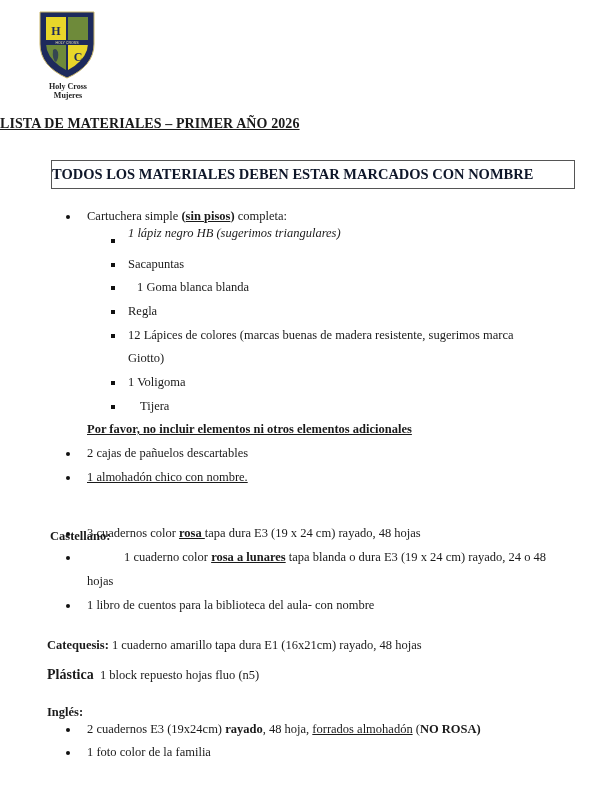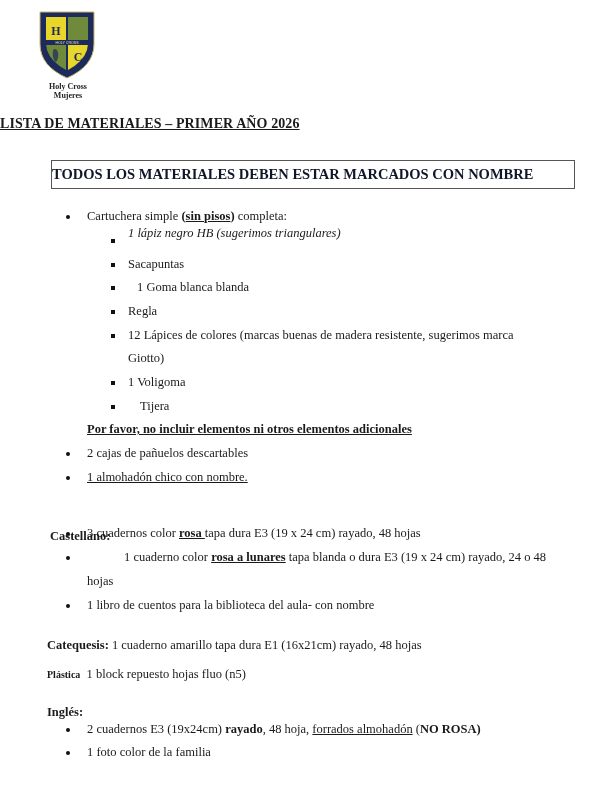--- a/index.html
+++ b/index.html
@@ -74,21 +74,21 @@
   }
   .bullet-square {
     position: absolute;
     width: 4px;
     height: 4px;
     background: #111;
   }
   b { font-weight: bold; }
   u { }
   .lbl { font-weight: bold; }
-  .small { font-size: 10px; }
+  .small { font-size: 14px; }
 </style>
 </head>
 <body>
 
 <svg class="logo" viewBox="0 0 62 72">
   <path d="M4 4 L58 4 L58 36 Q58 58 31 70 Q4 58 4 36 Z" fill="#1d2a5c" stroke="#c9b66a" stroke-width="1"></path>
   <path d="M10 9 L30 9 L30 34 L10 34 Z" fill="#e8d62a"></path>
   <path d="M32 9 L52 9 L52 34 L32 34 Z" fill="#6e8a3a"></path>
   <path d="M10 36 L30 36 L30 62 Q15 54 11 42 Z" fill="#6e8a3a"></path>
   <path d="M32 36 L52 36 L51 42 Q47 54 32 62 Z" fill="#e8d62a"></path>

